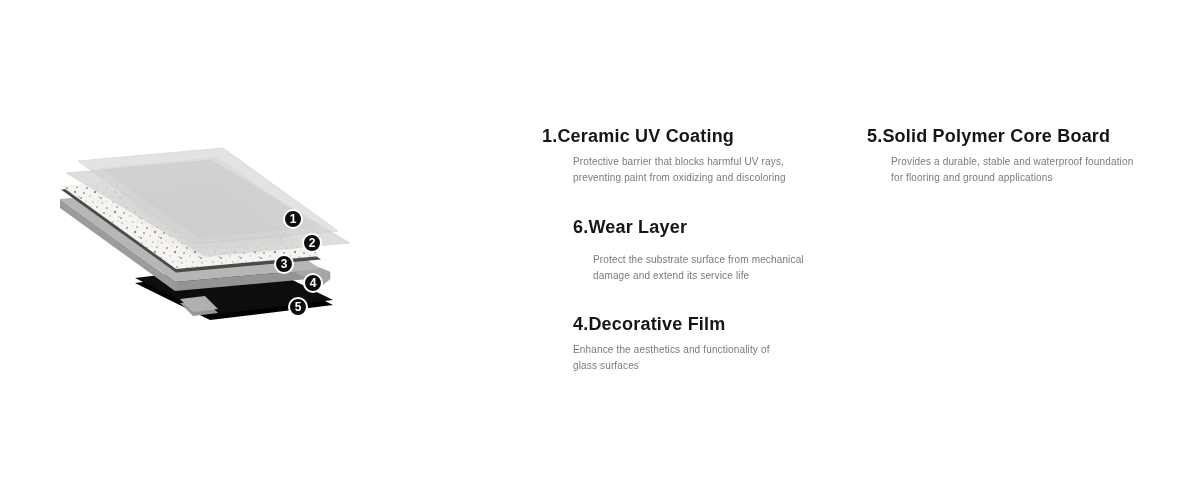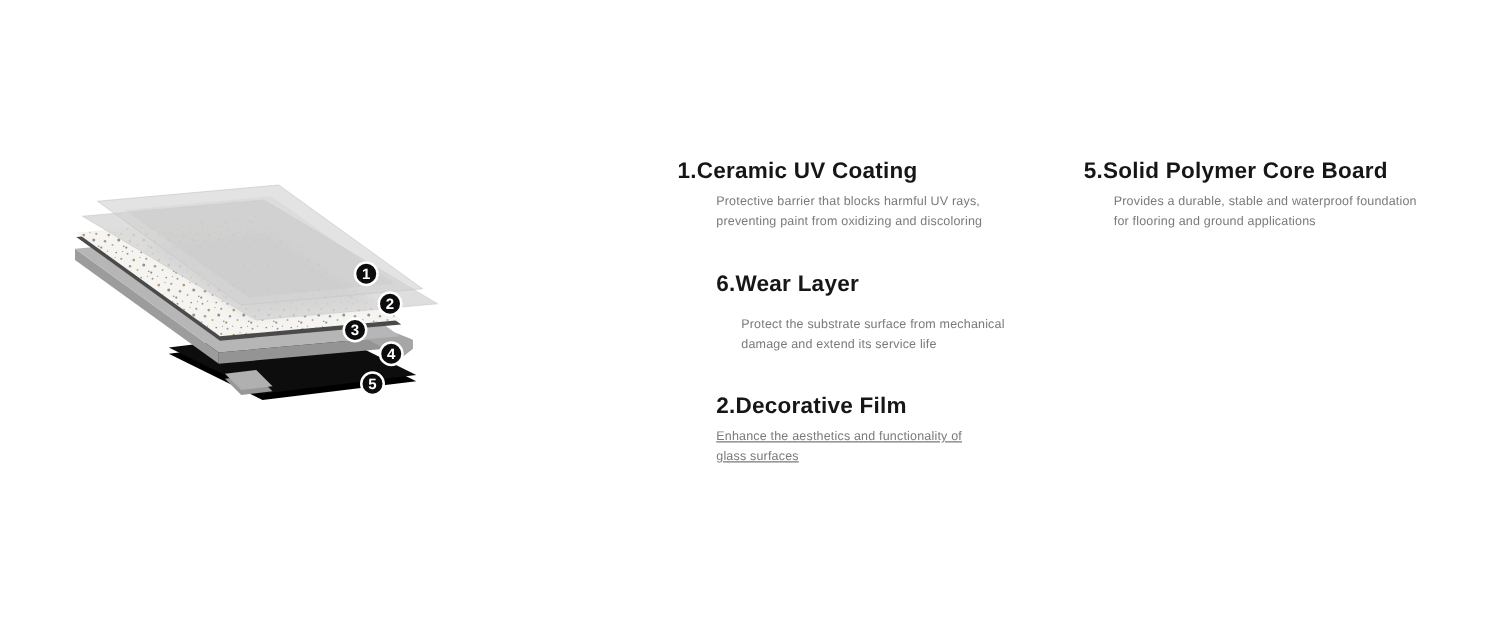--- a/index.html
+++ b/index.html
@@ -45,21 +45,21 @@
     line-height:15.5px;
     color:#7a7a7a;
     letter-spacing:0.15px;
     white-space:pre-line;
   }
   .s1{left:542px;top:125px;}
   .d1{left:573px;top:154px;}
   .s2{left:573px;top:216px;}
   .d2{left:573px;top:252px;margin-left:20px;}
   .s3{left:573px;top:313px;}
-  .d3{left:573px;top:342px;text-decoration:underline;}
+  .d3{left:573px;top:342px;}
   .s4{left:867px;top:125px;}
   .d4{left:867px;top:154px;margin-left:24px;}
   .s5{left:867px;top:216px;}
 </style>
 </head>
 <body>
 
 <div class="stage">
 
   <div class="diagram">
@@ -137,21 +137,21 @@
   <p class="desc d1">Protective barrier that blocks harmful UV rays,
 preventing paint from oxidizing and discoloring</p>
 
   <section class="sec s2">
     <h2>6.Wear Layer</h2>
   </section>
   <p class="desc d2">Protect the substrate surface from mechanical
 damage and extend its service life</p>
 
   <section class="sec s3">
-    <h2>2.Decorative Film</h2>
+    <h2>4.Decorative Film</h2>
   </section>
   <p class="desc d3">Enhance the aesthetics and functionality of
 glass surfaces</p>
 
   <section class="sec s4">
     <h2>5.Solid Polymer Core Board</h2>
   </section>
   <p class="desc d4">Provides a durable, stable and waterproof foundation
 for flooring and ground applications</p>
 

